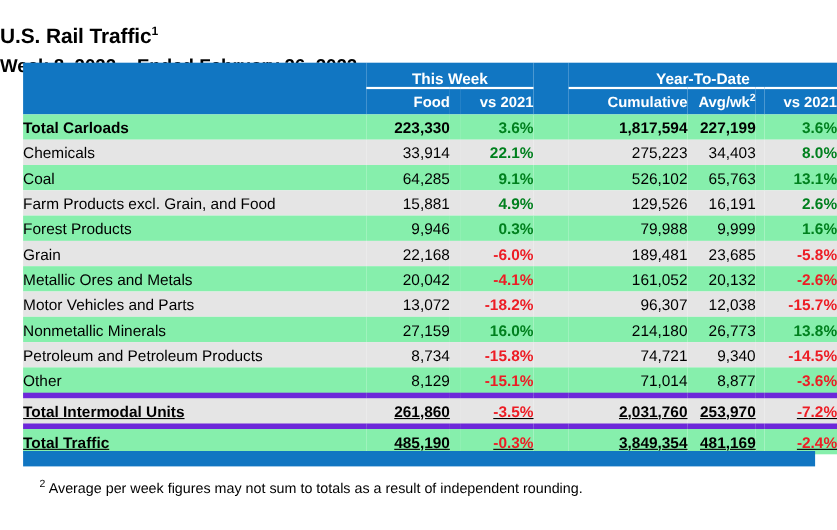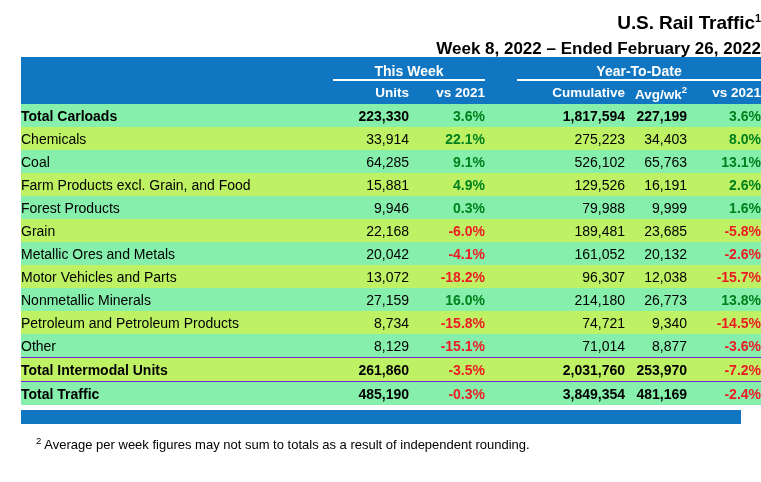--- a/index.html
+++ b/index.html
@@ -11,22 +11,22 @@
     width: 761px;
     height: 482px;
     font-family: "Liberation Sans", sans-serif;
     color: #000000;
     overflow: hidden;
     position: relative;
   }
 
   
   #title-block {
-    text-align: right;
-    padding-top: 6px;
+    text-align: left;
+    padding-top: 17px;
   }
   #main-title {
     font-size: 19px;
     font-weight: bold;
     letter-spacing: -0.1px;
     line-height: 24px;
     margin: 0;
   }
   #main-title .sup {
     font-size: 11px;
@@ -99,23 +99,23 @@
   .data-row td.spacer-cell { padding-right: 0; }
   .data-row td.label {
     text-align: left;
     padding-left: 12px;
     padding-right: 0;
   }
   .data-row td.label.indent {
     padding-left: 42px;
   }
   .row-light { background: #86efac; }
-  .row-dark  { background: #bef264; }
+  .row-dark  { background: #e5e5e5; }
   .row-bold td { font-weight: bold; }
-  .sep-top td { border-top: 1px solid #6d28d9; }
+  .sep-top td { border-top: 5px solid #6d28d9; text-decoration: underline; }
 
   .pos { color: #00801E; font-weight: bold; }
   .neg { color: #ED1C24; font-weight: bold; }
   .row-bold .pos, .row-bold .neg { font-weight: bold; }
 
   
   #footer-bar {
     position: absolute;
     left: 21px;
     top: 410px;
@@ -166,21 +166,21 @@
 
   <thead>
     <tr class="hdr-blue hdr-group-row">
       <td></td>
       <td class="grp-underline" colspan="3">This Week</td>
       <td></td>
       <td class="grp-underline" colspan="4">Year-To-Date</td>
     </tr>
     <tr class="hdr-blue hdr-sub-row">
       <td></td>
-      <td>Units</td>
+      <td>Food</td>
       <td class="spacer-cell"></td>
       <td>vs 2021</td>
       <td class="spacer-cell"></td>
       <td class="cum-cell">Cumulative</td>
       <td><span>Avg/wk</span><span class="sup-small">2</span></td>
       <td class="spacer-cell"></td>
       <td>vs 2021</td>
     </tr>
   </thead>
 

